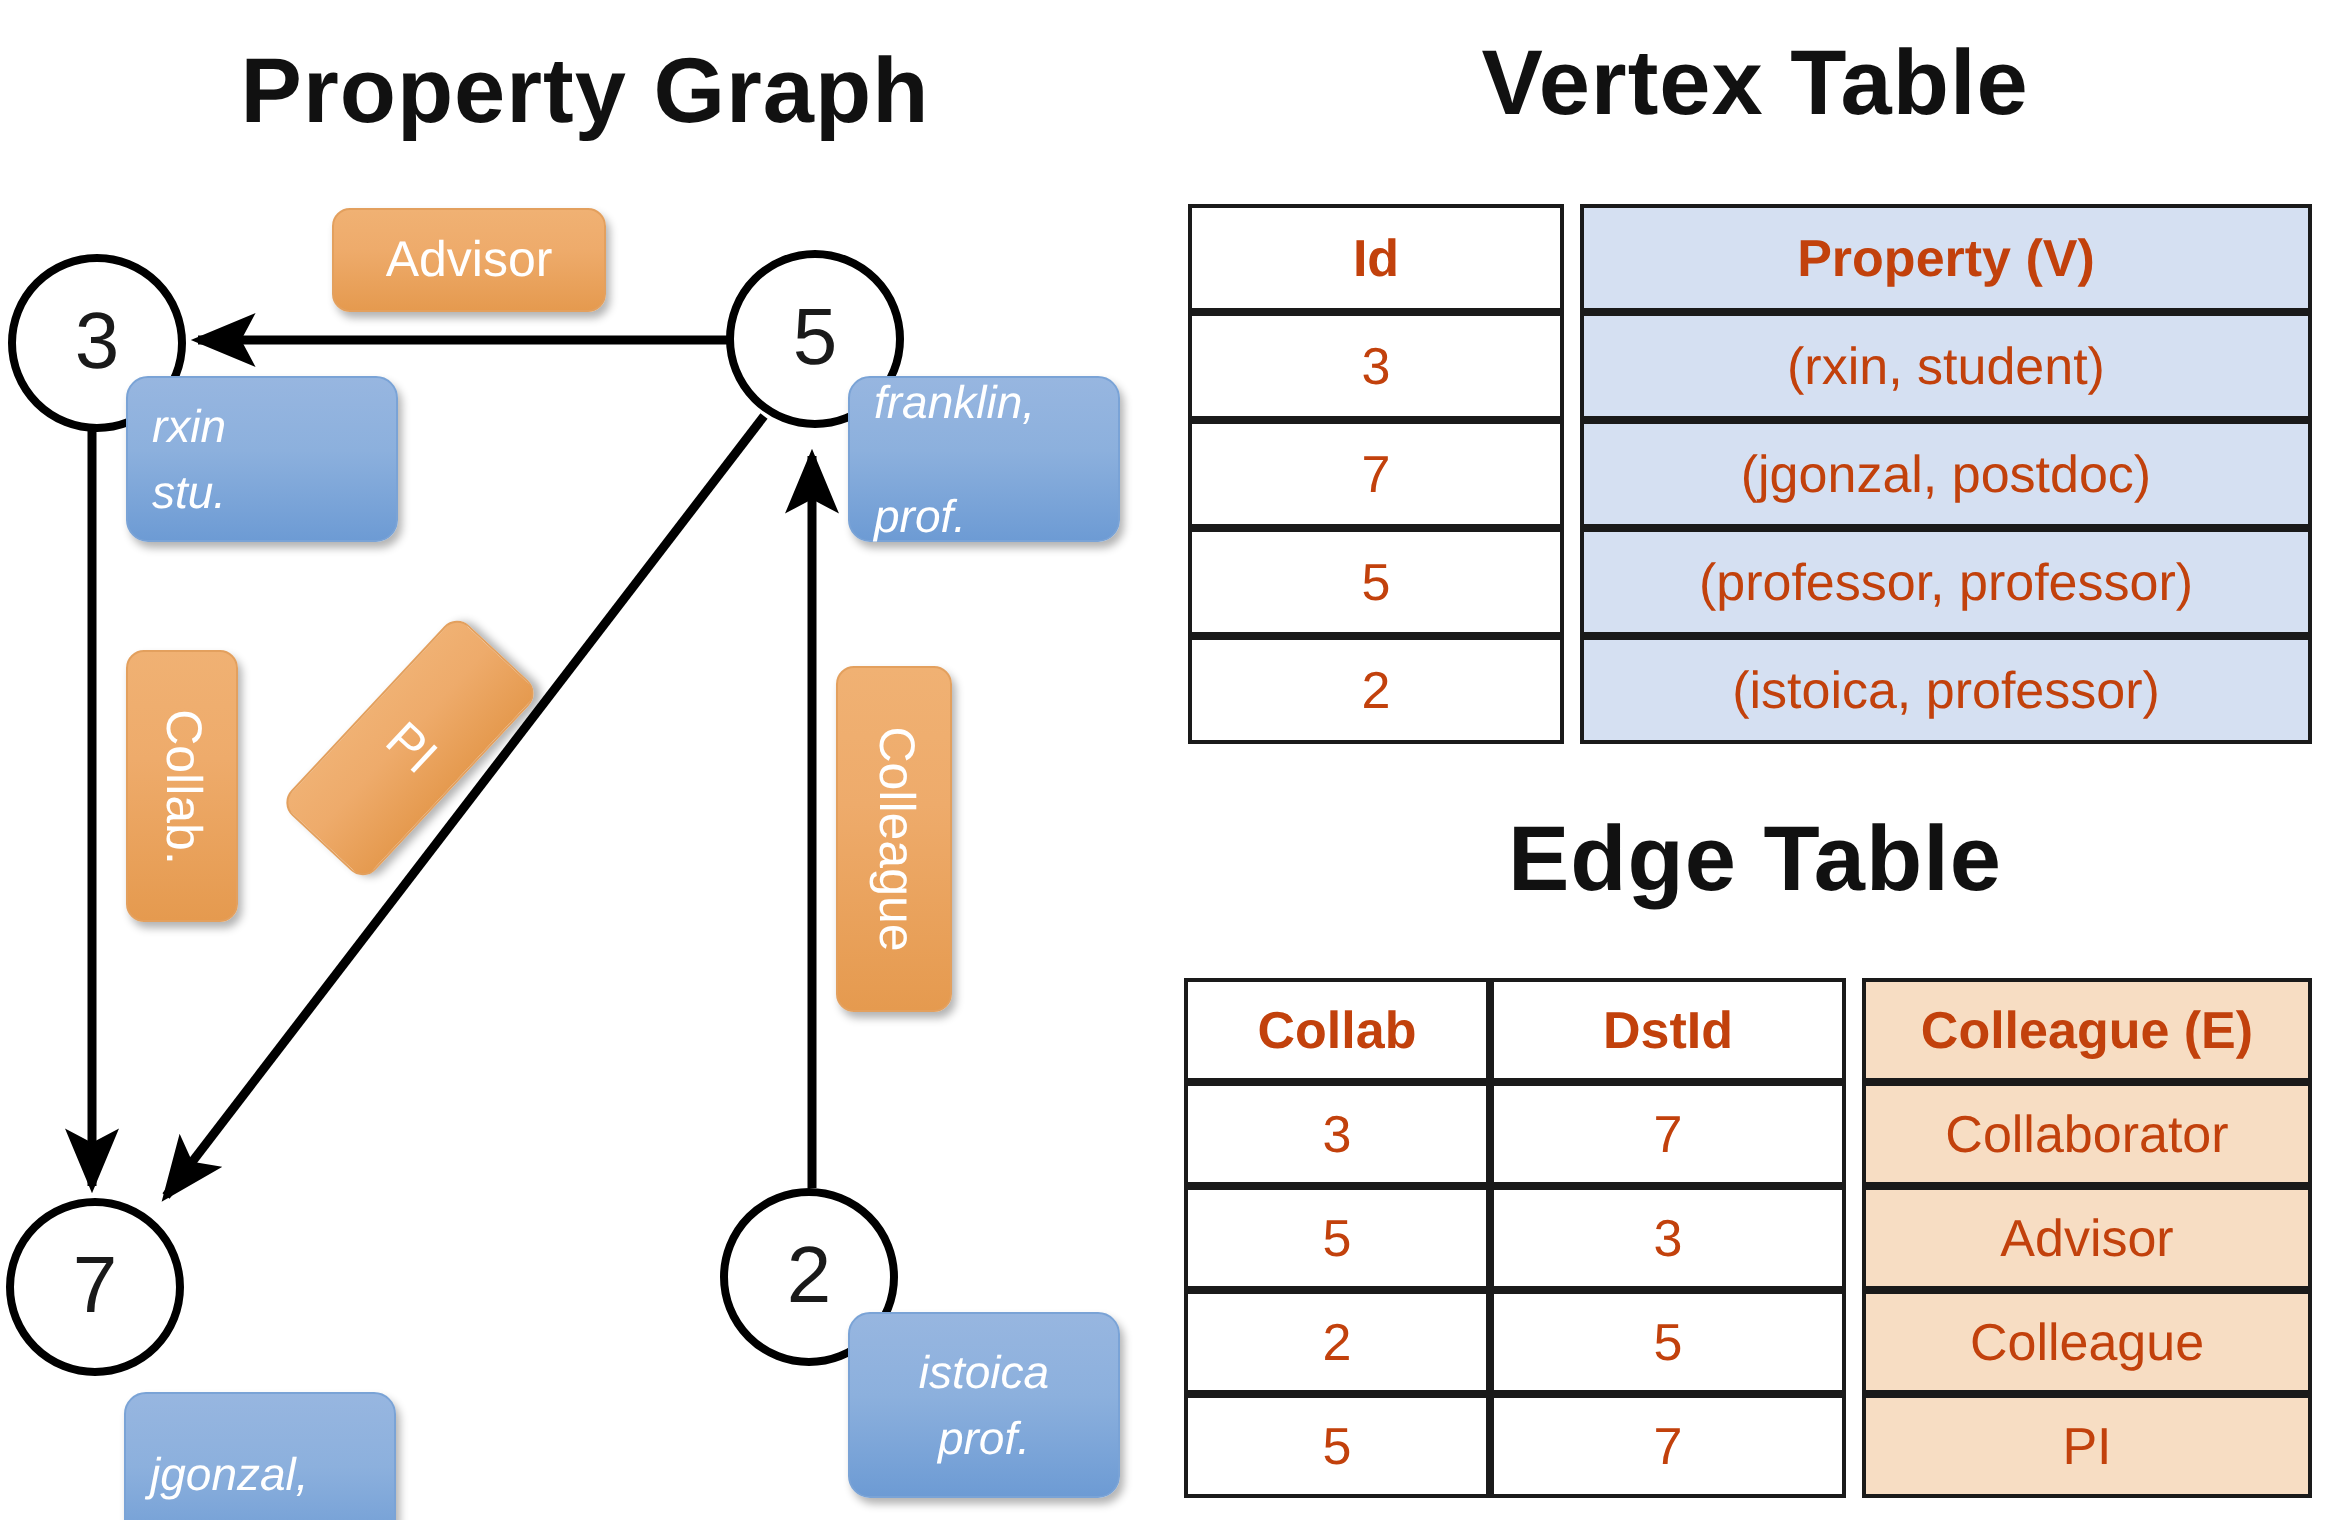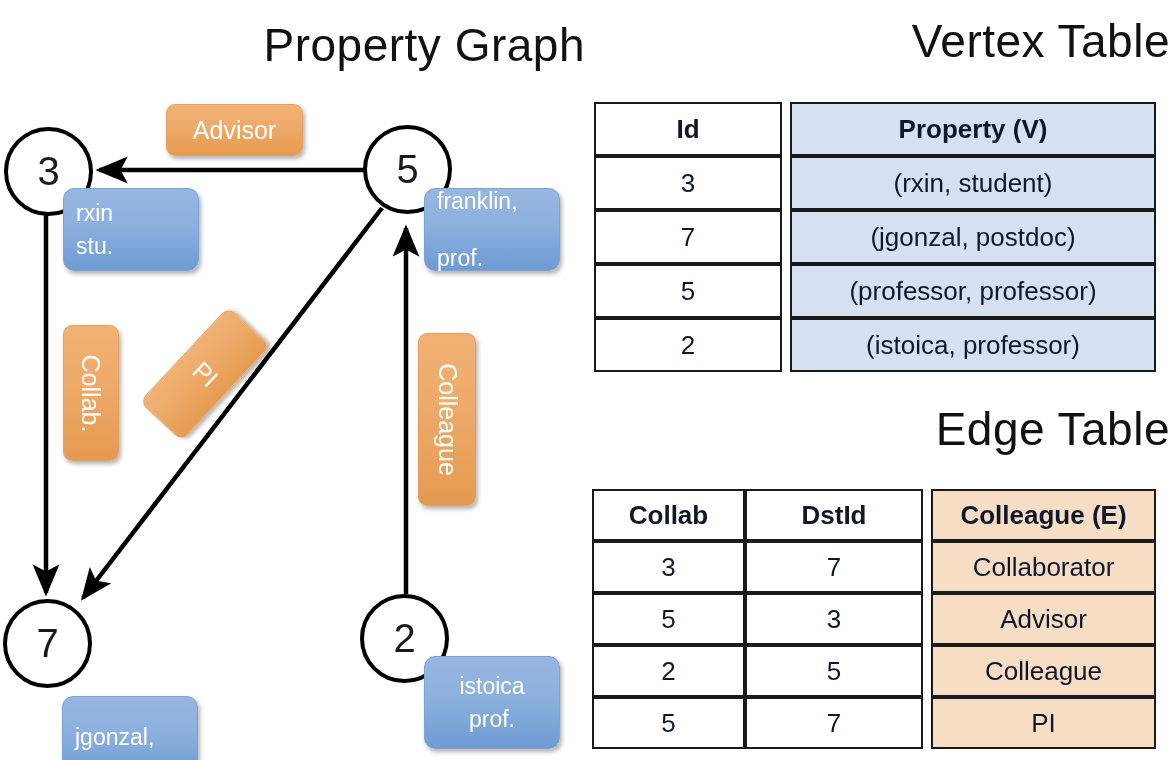--- a/index.html
+++ b/index.html
@@ -13,26 +13,26 @@
     position: relative;
     overflow: hidden;
     font-family: "Liberation Sans", sans-serif;
     color: #000000;
   }
 
   
   .title {
     position: absolute;
     font-family: "Liberation Sans", sans-serif;
-    font-weight: 400;
+    font-weight: 700;
     font-size: 46px;
     letter-spacing: 0.5px;
     color: #111111;
     white-space: nowrap;
-    text-align: right;
+    text-align: center;
   }
   #title-property-graph { left: 0px;   top: 18px;  width: 585px; }
   #title-vertex-table   { left: 585px; top: 14px;  width: 585px; }
   #title-edge-table     { left: 585px; top: 402px; width: 585px; }
 
   
   #graph-panel {
     position: absolute;
     left: 0; top: 0; width: 585px; height: 760px;
   }
@@ -60,20 +60,21 @@
   .prop-box {
     position: absolute;
     border-radius: 11px;
     box-sizing: border-box;
     display: flex;
     flex-direction: column;
     justify-content: center;
     color: #ffffff;
     z-index: 4;
     box-shadow: 2px 3px 4px rgba(0,0,0,0.30);
+    font-style: italic;
   }
   .prop-box.blue {
     background: linear-gradient(180deg, #97b6e0 0%, #8cb0dd 45%, #6d9bd4 100%);
     border: 1px solid #7aa3d6;
     padding: 6px 12px;
     font-size: 23px;
     line-height: 1.42;
   }
   .prop-box.blue span { display: block; }
 
@@ -100,21 +101,21 @@
     position: absolute;
     border-collapse: separate;
     border-spacing: 0;
     table-layout: fixed;
   }
   .tbl td, .tbl th {
     border: 2px solid #1a1a1a;
     text-align: center;
     font-weight: 400;
     font-size: 26px;
-    color: #0f172a;
+    color: #c2410c;
     padding: 0;
     height: 50px;
     background: #ffffff;
     font-family: "Liberation Sans", sans-serif;
   }
   .tbl th { font-weight: bold; font-size: 26px; }
   .tbl .sep { border: none; background: transparent; width: 8px; padding: 0; }
 
   #vertex-table { left: 594px; top: 102px; width: 562px; }
   #vertex-table td.idcol, #vertex-table th.idcol { width: 184px; }

